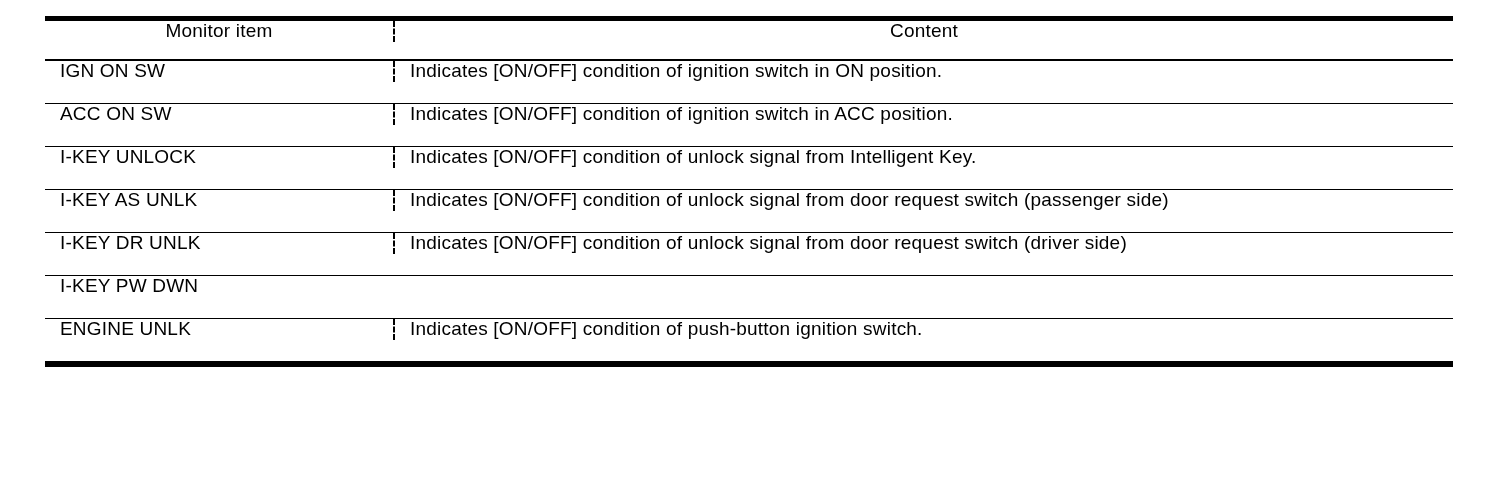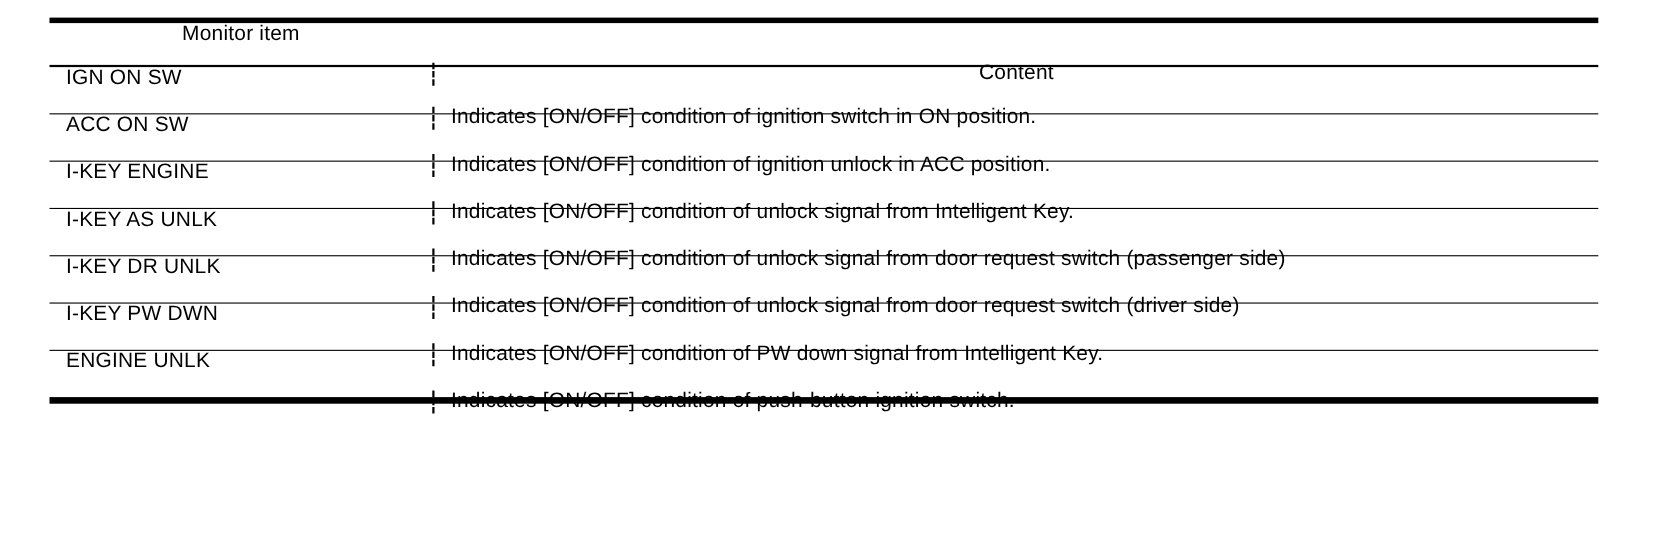--- a/index.html
+++ b/index.html
@@ -54,21 +54,20 @@
     width: 348px;
     flex: 0 0 348px;
     padding-left: 15px;
     box-sizing: border-box;
   }
   .col-content {
     flex: 1 1 auto;
     border-left: 2px dashed #000000;
     padding-left: 15px;
     box-sizing: border-box;
-    margin-top: 36px;
   }
   .th {
     justify-content: center;
     padding-left: 0;
   }
 </style>
 </head>
 <body>
 
 <div class="page">
@@ -79,44 +78,43 @@
       <div class="th col-content">Content</div>
     </div>
 
     <div class="tr data-row">
       <div class="td col-item">IGN ON SW</div>
       <div class="td col-content">Indicates [ON/OFF] condition of ignition switch in ON position.</div>
     </div>
 
     <div class="tr data-row">
       <div class="td col-item">ACC ON SW</div>
-      <div class="td col-content">Indicates [ON/OFF] condition of ignition unlock in ACC position.</div>
+      <div class="td col-content">Indicates [ON/OFF] condition of ignition switch in ACC position.</div>
     </div>
 
 
     <div class="tr data-row">
-      <div class="td col-item">I-KEY ENGINE</div>
+      <div class="td col-item">I-KEY UNLOCK</div>
       <div class="td col-content">Indicates [ON/OFF] condition of unlock signal from Intelligent Key.</div>
     </div>
 
 
     <div class="tr data-row">
       <div class="td col-item">I-KEY AS UNLK</div>
       <div class="td col-content">Indicates [ON/OFF] condition of unlock signal from door request switch (passenger side)</div>
     </div>
 
     <div class="tr data-row">
       <div class="td col-item">I-KEY DR UNLK</div>
       <div class="td col-content">Indicates [ON/OFF] condition of unlock signal from door request switch (driver side)</div>
     </div>
 
 
     <div class="tr data-row">
       <div class="td col-item">I-KEY PW DWN</div>
-      <div class="td col-content">Indicates [ON/OFF] condition of PW down signal from Intelligent Key.</div>
     </div>
 
     <div class="tr data-row">
       <div class="td col-item">ENGINE UNLK</div>
       <div class="td col-content">Indicates [ON/OFF] condition of push-button ignition switch.</div>
     </div>
 
   </div>
 </div>
 

